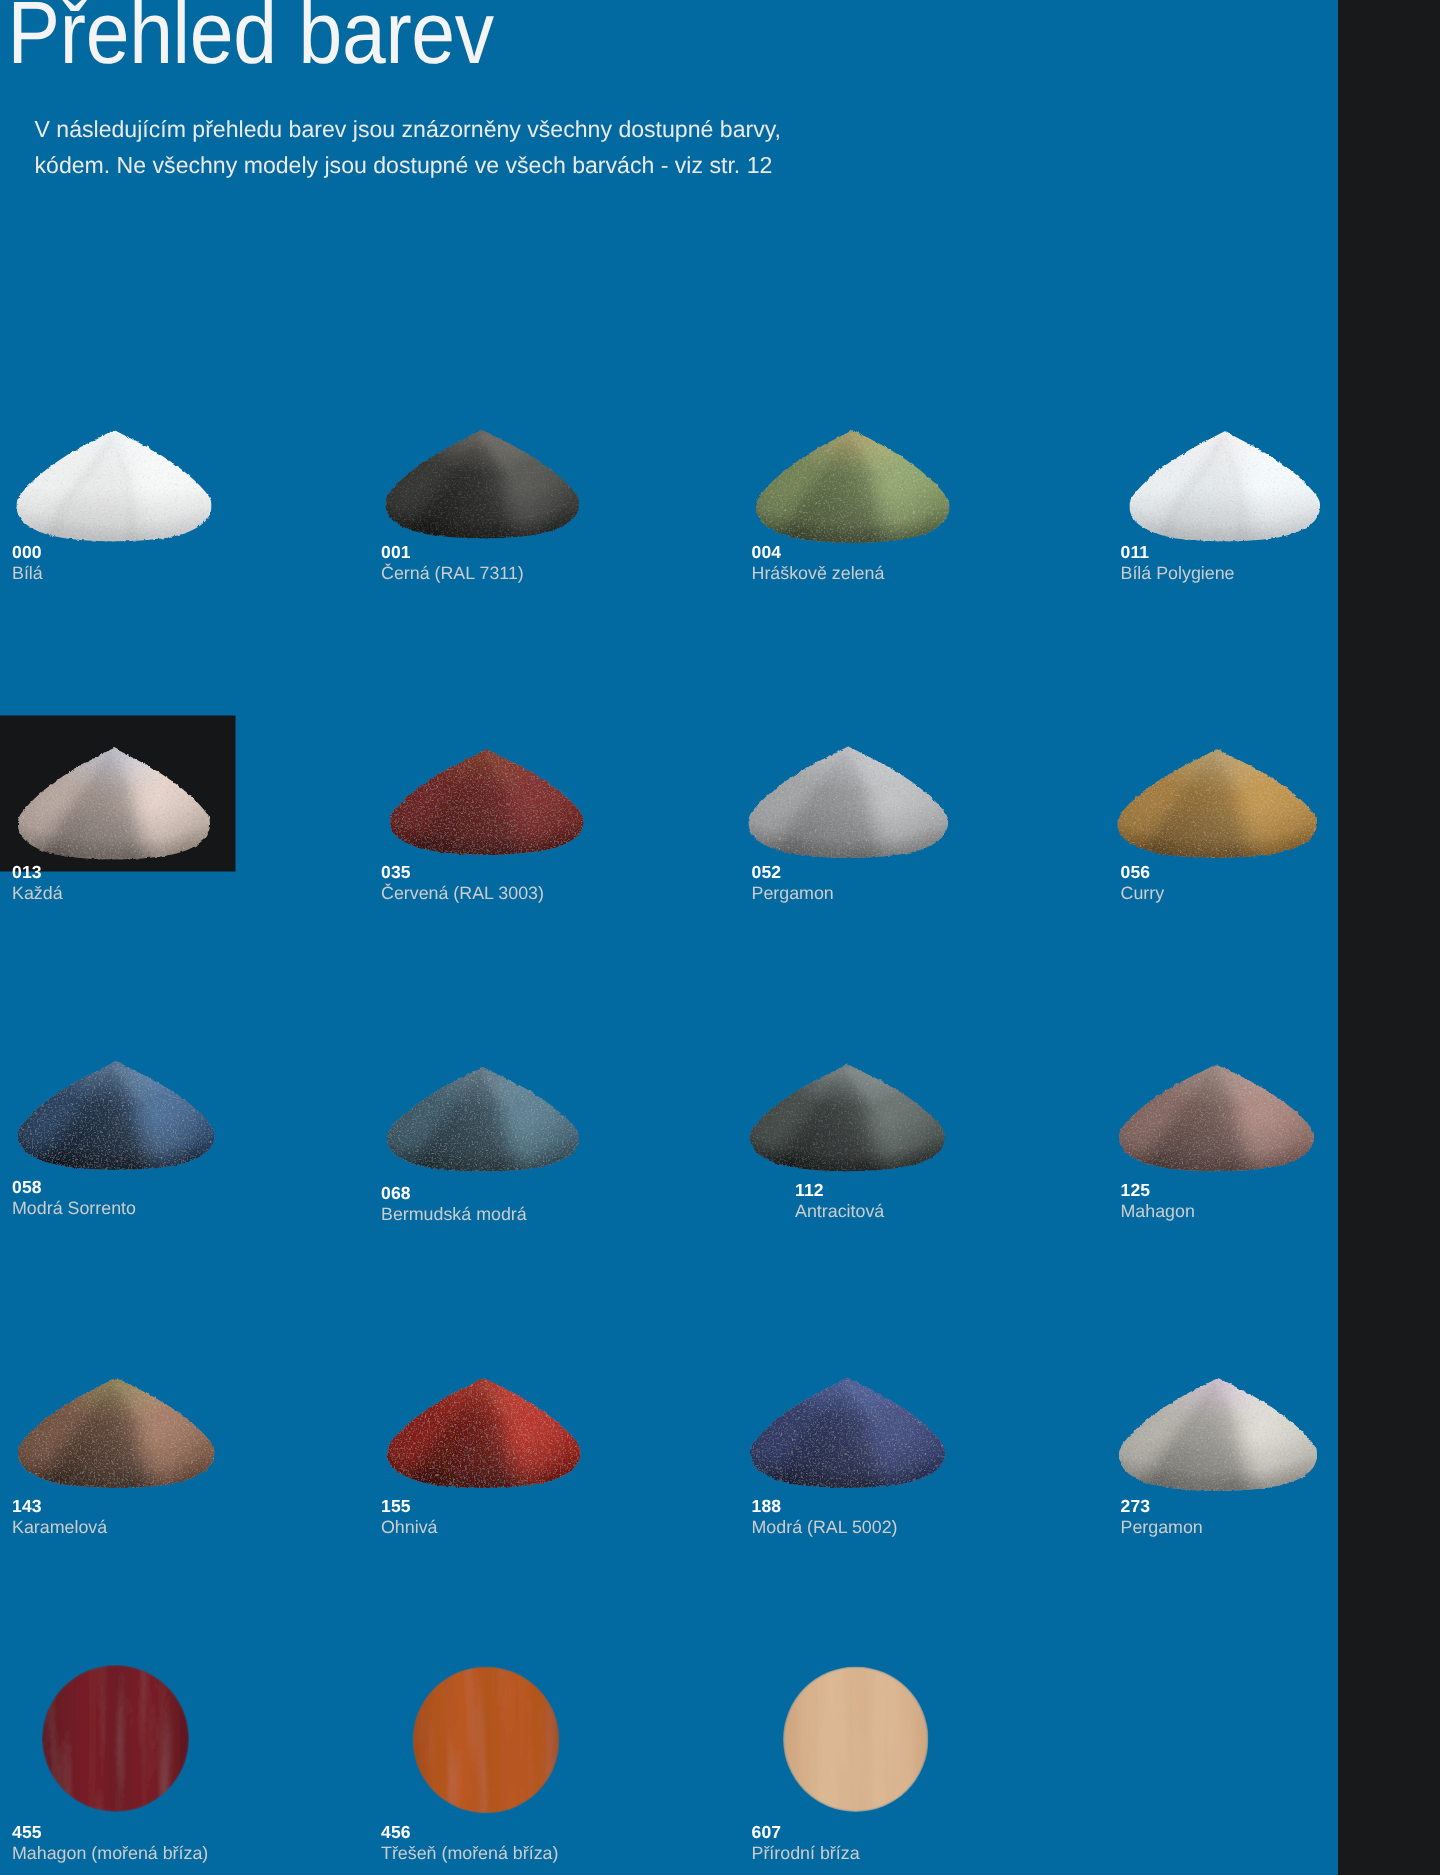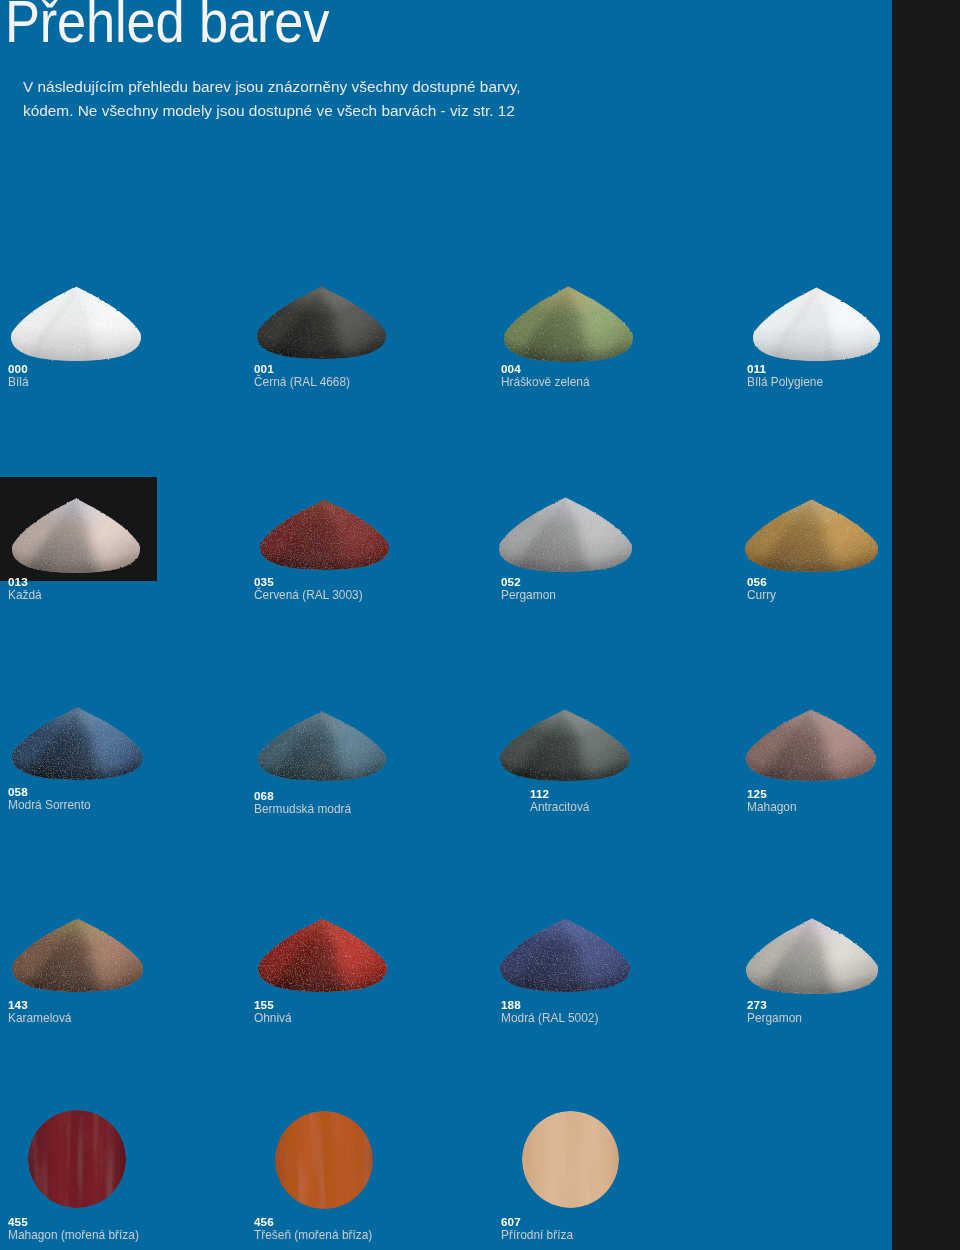--- a/index.html
+++ b/index.html
@@ -170,21 +170,21 @@
                 <path d="M 67 4 C 71 12, 78 22, 87 32" stroke="#fff" stroke-opacity="0.10" stroke-width="2.2" fill="none"></path>
               </g>
               <rect x="0" y="40" width="130" height="38" fill="url(#bgc1)"></rect>
             </g>
           </g>
         </g>
       </svg>
     </div>
 <div class="label" style="left:254px;top:363px">
       <div class="code">001</div>
-      <div class="name">Černá (RAL 4668)</div>
+      <div class="name">Černá (RAL 7311)</div>
     </div>
 <div class="sample" style="left:504px;top:286px">
       <svg class="cone" width="129" height="76" viewBox="0 0 130 77" preserveAspectRatio="none">
         <defs>
           <filter id="grc2" x="-10%" y="-10%" width="120%" height="120%">
             <feTurbulence type="fractalNoise" baseFrequency="0.85" numOctaves="3" seed="5" result="n"></feTurbulence>
             <feColorMatrix in="n" type="saturate" values="0" result="ng"></feColorMatrix>
             <feComponentTransfer in="ng" result="nc">
               <feFuncA type="table" tableValues="0 0.42"></feFuncA>
             </feComponentTransfer>

